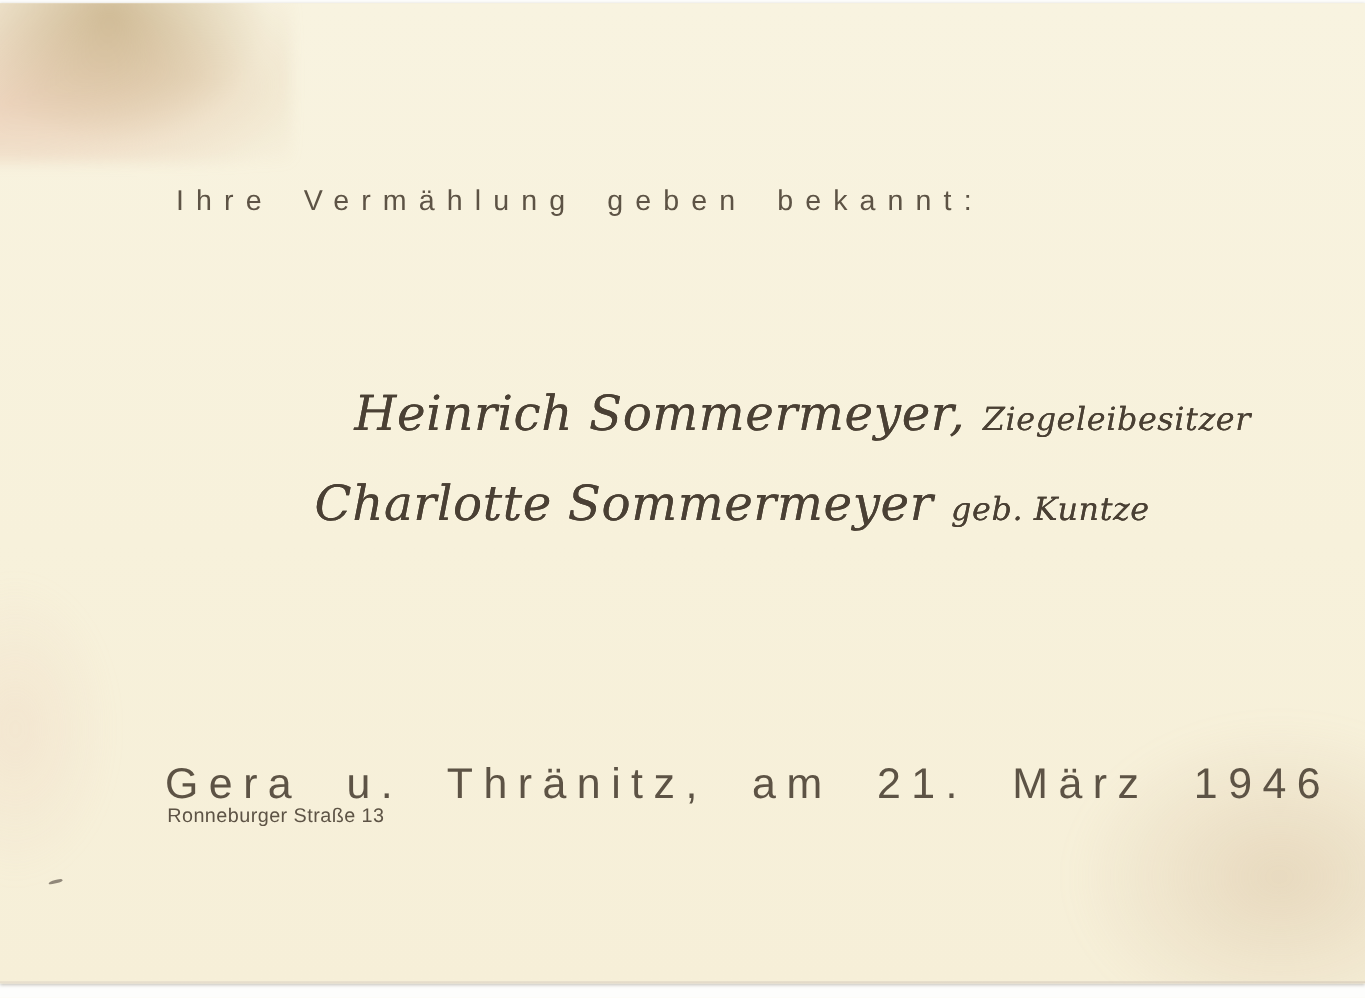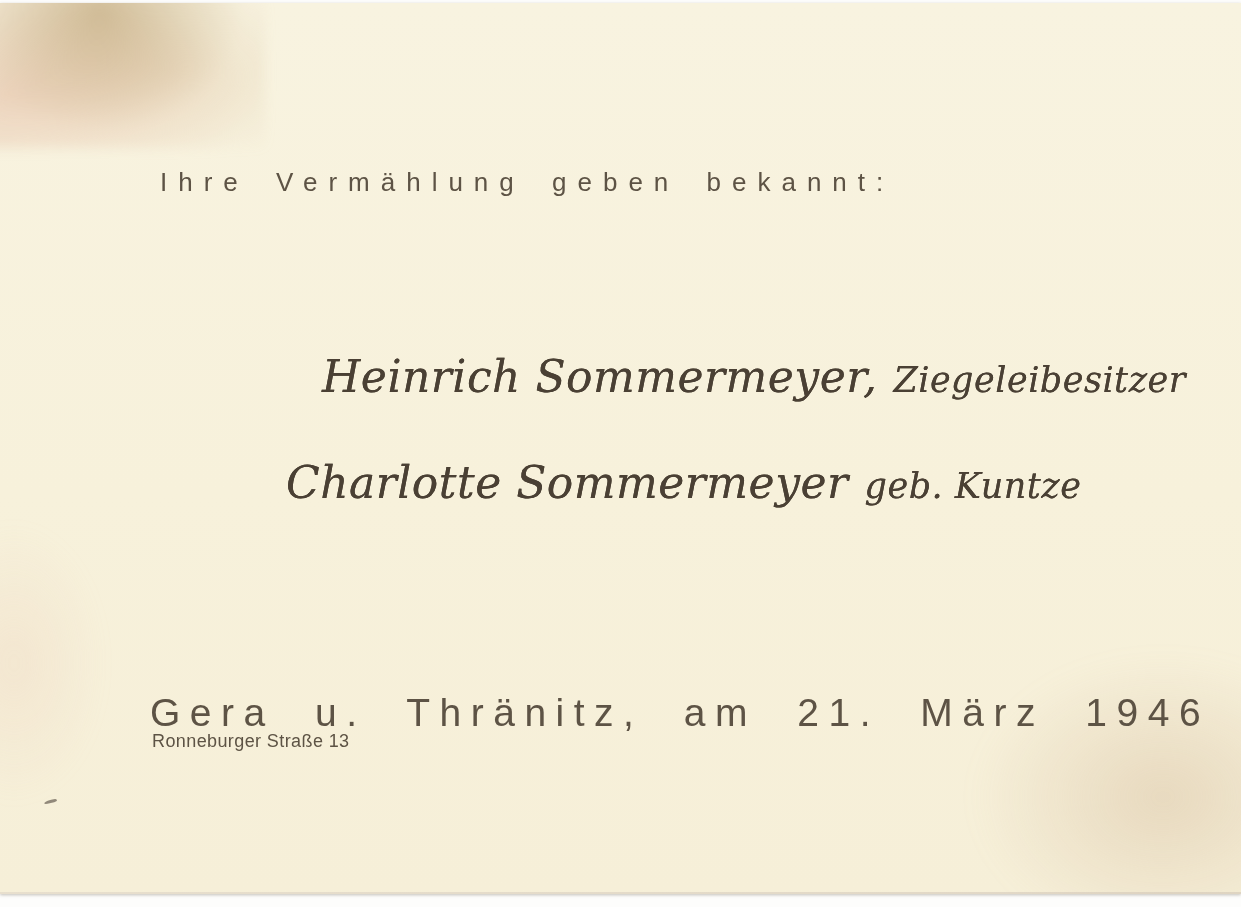--- a/index.html
+++ b/index.html
@@ -102,27 +102,27 @@
     color: var(--ink-script, #4a4034);
     white-space: nowrap;
     line-height: 1;
     text-shadow: 0 0 0.5px currentColor;
   }
   .name-line .name {
     font-size: 44px;
     letter-spacing: 0.5px;
   }
   .name-line .title {
-    font-size: 35px;
+    font-size: 29px;
     margin-left: 16px;
     letter-spacing: 0.5px;
     font-style: italic;
   }
   .groom { left: 322px; top: 352px; }
-  .bride { left: 286px; top: 458px; text-align: right; }
+  .bride { left: 286px; top: 434px; text-align: right; }
   .place-date {
     position: absolute;
     left: 150px;
     top: 688px;
     font-family: "Liberation Sans", sans-serif;
     font-size: 39px;
     font-weight: 400;
     letter-spacing: 9.5px;
     word-spacing: 20px;
     color: var(--ink-sans, #5d5345);

